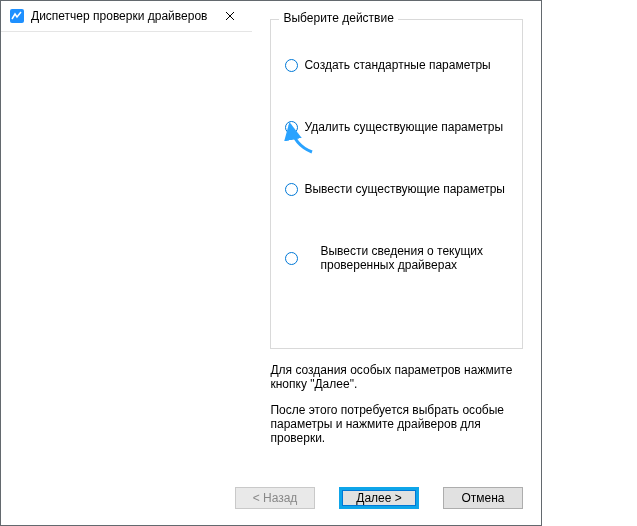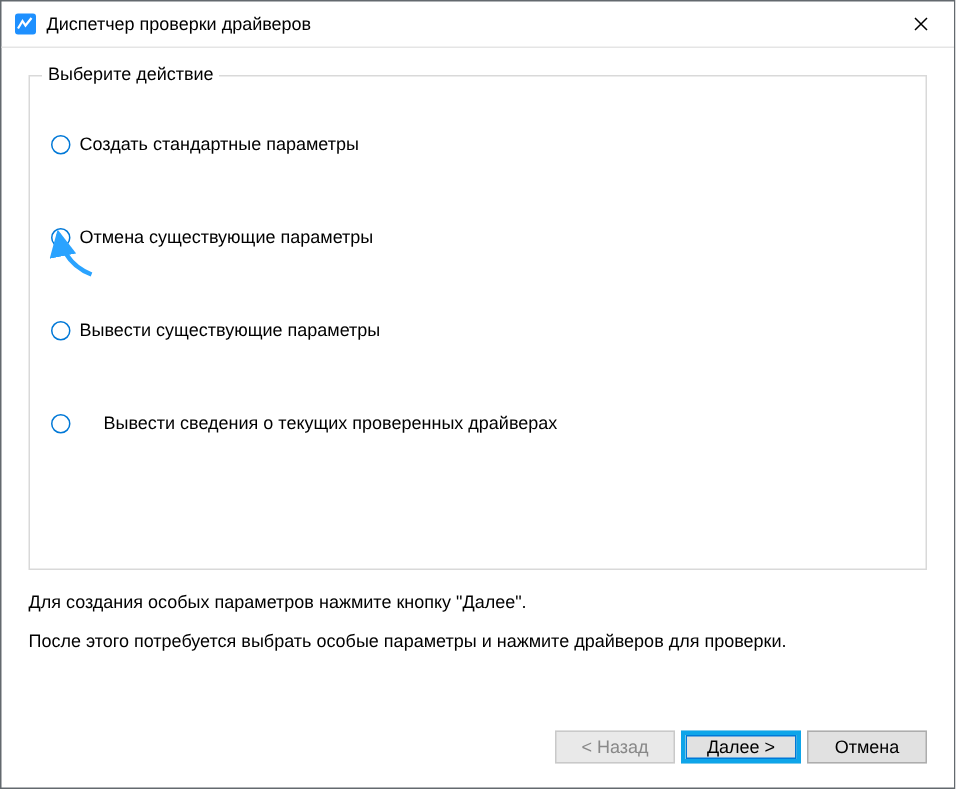--- a/index.html
+++ b/index.html
@@ -4,28 +4,28 @@
 <style>
   html, body {
     margin: 0;
     padding: 0;
     font-family: "Segoe UI", Tahoma, sans-serif;
     font-size: 12px;
     background: #ffffff;
     color: #000000;
   }
   .window {
-    width: 637px;
+    width: 542px;
     height: 526px;
     box-sizing: border-box;
     border: 1px solid #63696e;
     background: #ffffff;
     position: relative;
     display: flex;
-    flex-direction: column;
+    flex-direction: row;
   }
   .titlebar {
     height: 30px;
     display: flex;
     align-items: center;
     padding: 0 0 0 8px;
     border-bottom: 1px solid #e5e5e5;
   }
   .titlebar .app-icon {
     width: 16px;
@@ -109,21 +109,21 @@
     margin-top: 14px;
   }
   .info-lines p {
     margin: 0 0 12px 0;
   }
   .button-row {
     position: absolute;
     right: 18px;
     bottom: 16px;
     display: flex;
-    gap: 4px;
+    gap: 24px;
   }
   .btn {
     min-width: 80px;
     height: 22px;
     box-sizing: border-box;
     border: 1px solid #adadad;
     background: #e1e1e1;
     font-family: inherit;
     font-size: 12px;
     padding: 0 12px;
@@ -173,21 +173,21 @@
       <span class="legend">Выберите действие</span>
 
       <label class="radio-row">
         <span class="radio unchecked"></span>
         <span>Создать стандартные параметры</span>
       </label>
 
 
       <label class="radio-row">
         <span class="radio unchecked"></span>
-        <span>Отмена существующие параметры</span>
+        <span>Удалить существующие параметры</span>
       </label>
 
       <label class="radio-row">
         <span class="radio unchecked"></span>
         <span>Вывести существующие параметры</span>
       </label>
 
       <label class="radio-row">
         <span class="radio unchecked"></span>
         <span>Вывести сведения о текущих проверенных драйверах</span>

